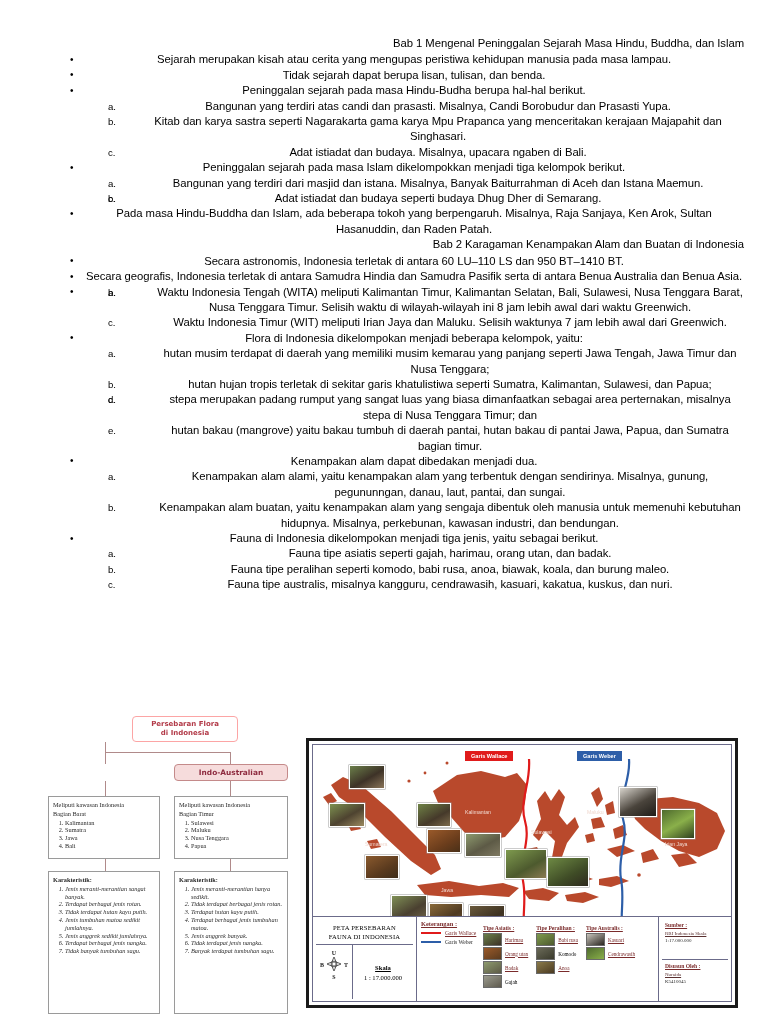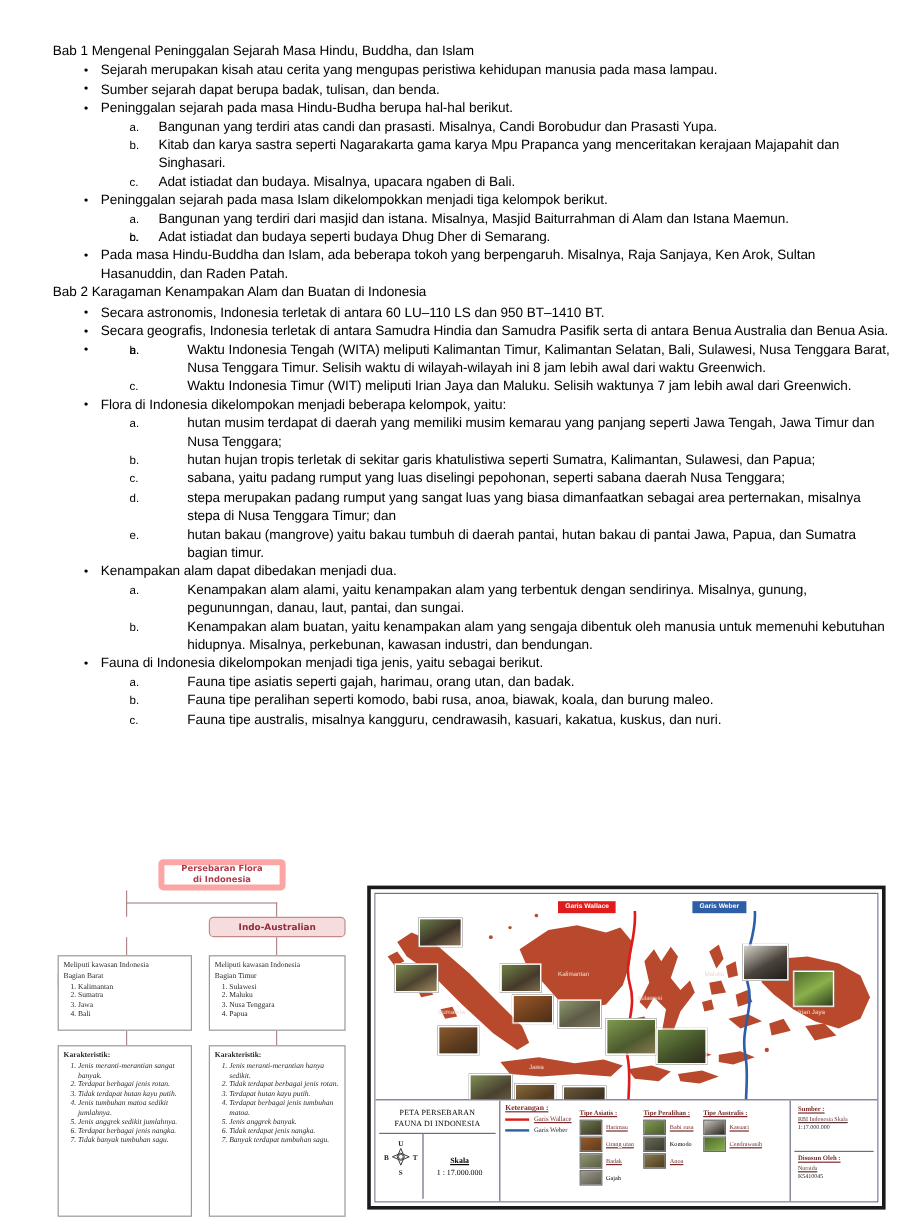--- a/index.html
+++ b/index.html
@@ -28,25 +28,27 @@
     left: 44px;
     top: 36px;
     width: 700px;
   }
   .chapter-title {
     font-size: 11.3px;
     line-height: 15.4px;
     font-weight: 400;
     margin: 0 0 1px 0;
     letter-spacing: -0.05px;
+    text-align: right;
   }
   ul.bullets {
     list-style: none;
     margin: 0;
     padding: 0;
+    text-align: center;
   }
   li.bullet {
     position: relative;
     padding-left: 40px;
     font-size: 11.3px;
     line-height: 15.4px;
     margin: 0;
     letter-spacing: -0.05px;
   }
   li.bullet > .btxt { display: block; }
@@ -85,21 +87,21 @@
     top: 716px;
     width: 252px;
     height: 300px;
   }
   .fc-title {
     position: absolute;
     left: 86px;
     top: 0px;
     width: 106px;
     height: 26px;
-    border: 5px solid #fca5a5;
+    border: 1px solid #fca5a5;
     border-radius: 4px;
     background: #ffffff;
     color: #b23a48;
     font-size: 7px;
     font-weight: bold;
     line-height: 8.6px;
     text-align: center;
     display: flex;
     align-items: center;
     justify-content: center;
@@ -284,21 +286,21 @@
 
     <div class="chapter-title">Bab 1 Mengenal Peninggalan Sejarah Masa Hindu, Buddha, dan Islam</div>
 
     <ul class="bullets">
 
       <li class="bullet">
         <span class="btxt">Sejarah merupakan kisah atau cerita yang mengupas peristiwa kehidupan manusia pada masa lampau.</span>
       </li>
 
       <li class="bullet">
-        <span class="btxt">Sumber sejarah dapat berupa badak, tulisan, dan benda.</span>
+        <span class="btxt">Tidak sejarah dapat berupa lisan, tulisan, dan benda.</span>
       </li>
 
       <li class="bullet">
         <span class="btxt">Peninggalan sejarah pada masa Hindu-Budha berupa hal-hal berikut.</span>
         <ol class="alpha">
           <li class="alpha-item">
             <span class="lbl">a.</span>
             <span class="txt">Bangunan yang terdiri atas candi dan prasasti. Misalnya, Candi Borobudur dan Prasasti Yupa.</span>
           </li>
           <li class="alpha-item">
@@ -310,21 +312,21 @@
             <span class="txt">Adat istiadat dan budaya. Misalnya, upacara ngaben di Bali.</span>
           </li>
         </ol>
       </li>
 
       <li class="bullet">
         <span class="btxt">Peninggalan sejarah pada masa Islam dikelompokkan menjadi tiga kelompok berikut.</span>
         <ol class="alpha">
           <li class="alpha-item">
             <span class="lbl">a.</span>
-            <span class="txt">Bangunan yang terdiri dari masjid dan istana. Misalnya, Masjid Baiturrahman di Alam dan Istana Maemun.</span>
+            <span class="txt">Bangunan yang terdiri dari masjid dan istana. Misalnya, Banyak Baiturrahman di Aceh dan Istana Maemun.</span>
           </li>
           <li class="alpha-item">
             <span class="lbl">b.</span>
           </li>
           <li class="alpha-item">
             <span class="lbl">c.</span>
             <span class="txt">Adat istiadat dan budaya seperti budaya Dhug Dher di Semarang.</span>
           </li>
         </ol>
       </li>
@@ -368,21 +370,20 @@
           <li class="alpha-item indentwide">
             <span class="lbl">a.</span>
             <span class="txt">hutan musim terdapat di daerah yang memiliki musim kemarau yang panjang seperti Jawa Tengah, Jawa Timur dan Nusa Tenggara;</span>
           </li>
           <li class="alpha-item indentwide">
             <span class="lbl">b.</span>
             <span class="txt">hutan hujan tropis terletak di sekitar garis khatulistiwa seperti Sumatra, Kalimantan, Sulawesi, dan Papua;</span>
           </li>
           <li class="alpha-item indentwide">
             <span class="lbl">c.</span>
-            <span class="txt">sabana, yaitu padang rumput yang luas diselingi pepohonan, seperti sabana daerah Nusa Tenggara;</span>
           </li>
           <li class="alpha-item indentwide">
             <span class="lbl">d.</span>
             <span class="txt">stepa merupakan padang rumput yang sangat luas yang biasa dimanfaatkan sebagai area perternakan, misalnya stepa di Nusa Tenggara Timur; dan</span>
           </li>
           <li class="alpha-item indentwide">
             <span class="lbl">e.</span>
             <span class="txt">hutan bakau (mangrove) yaitu bakau tumbuh di daerah pantai, hutan bakau di pantai Jawa, Papua, dan Sumatra bagian timur.</span>
           </li>
         </ol>

